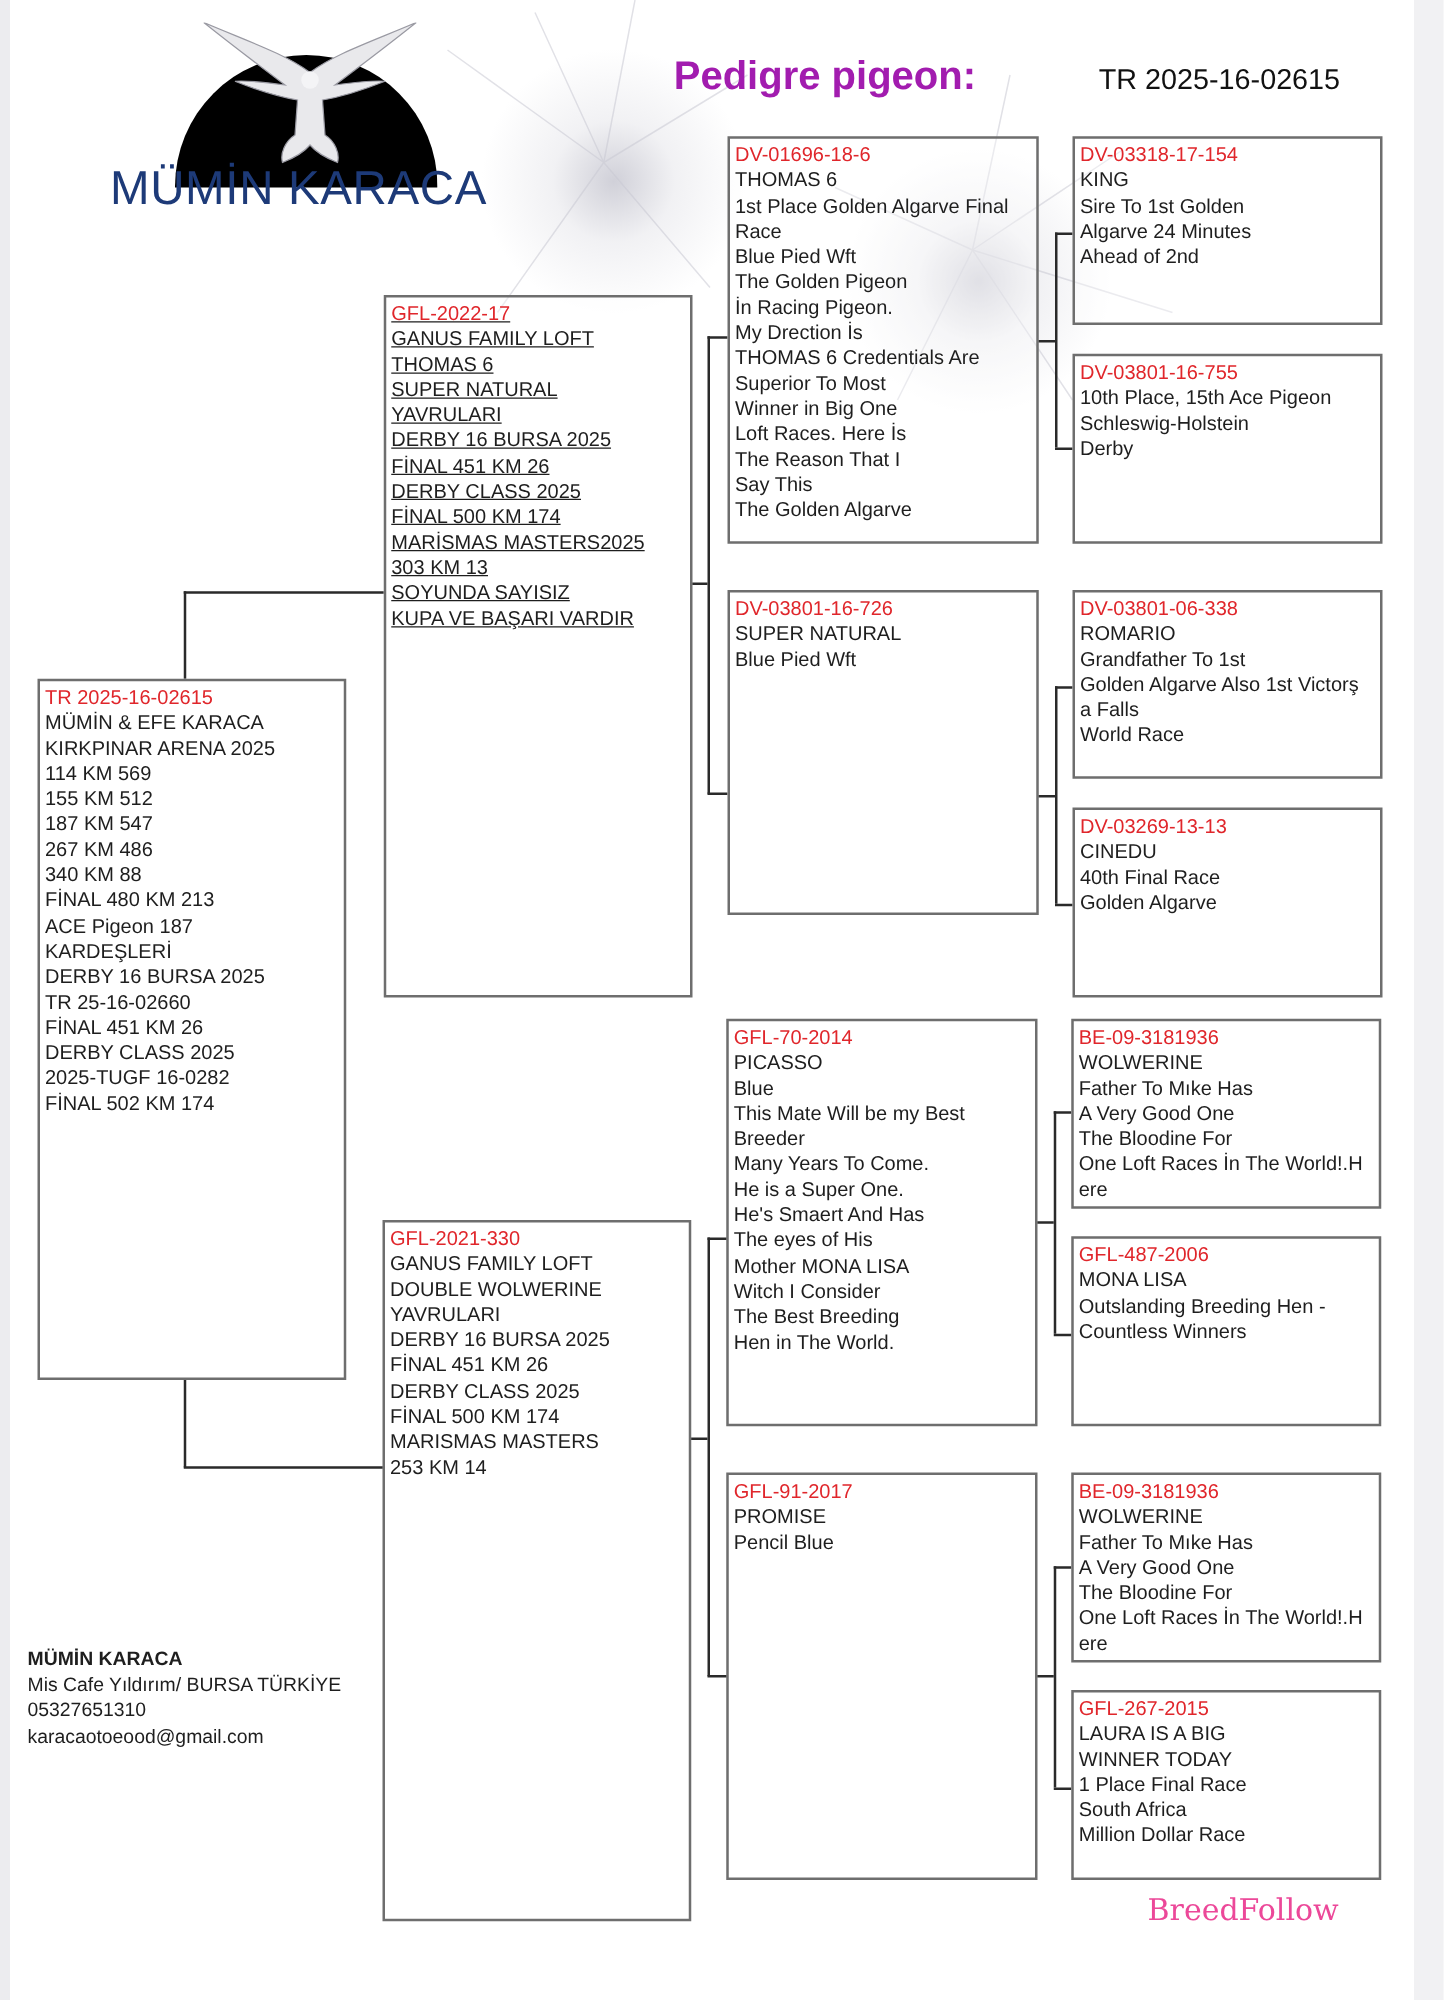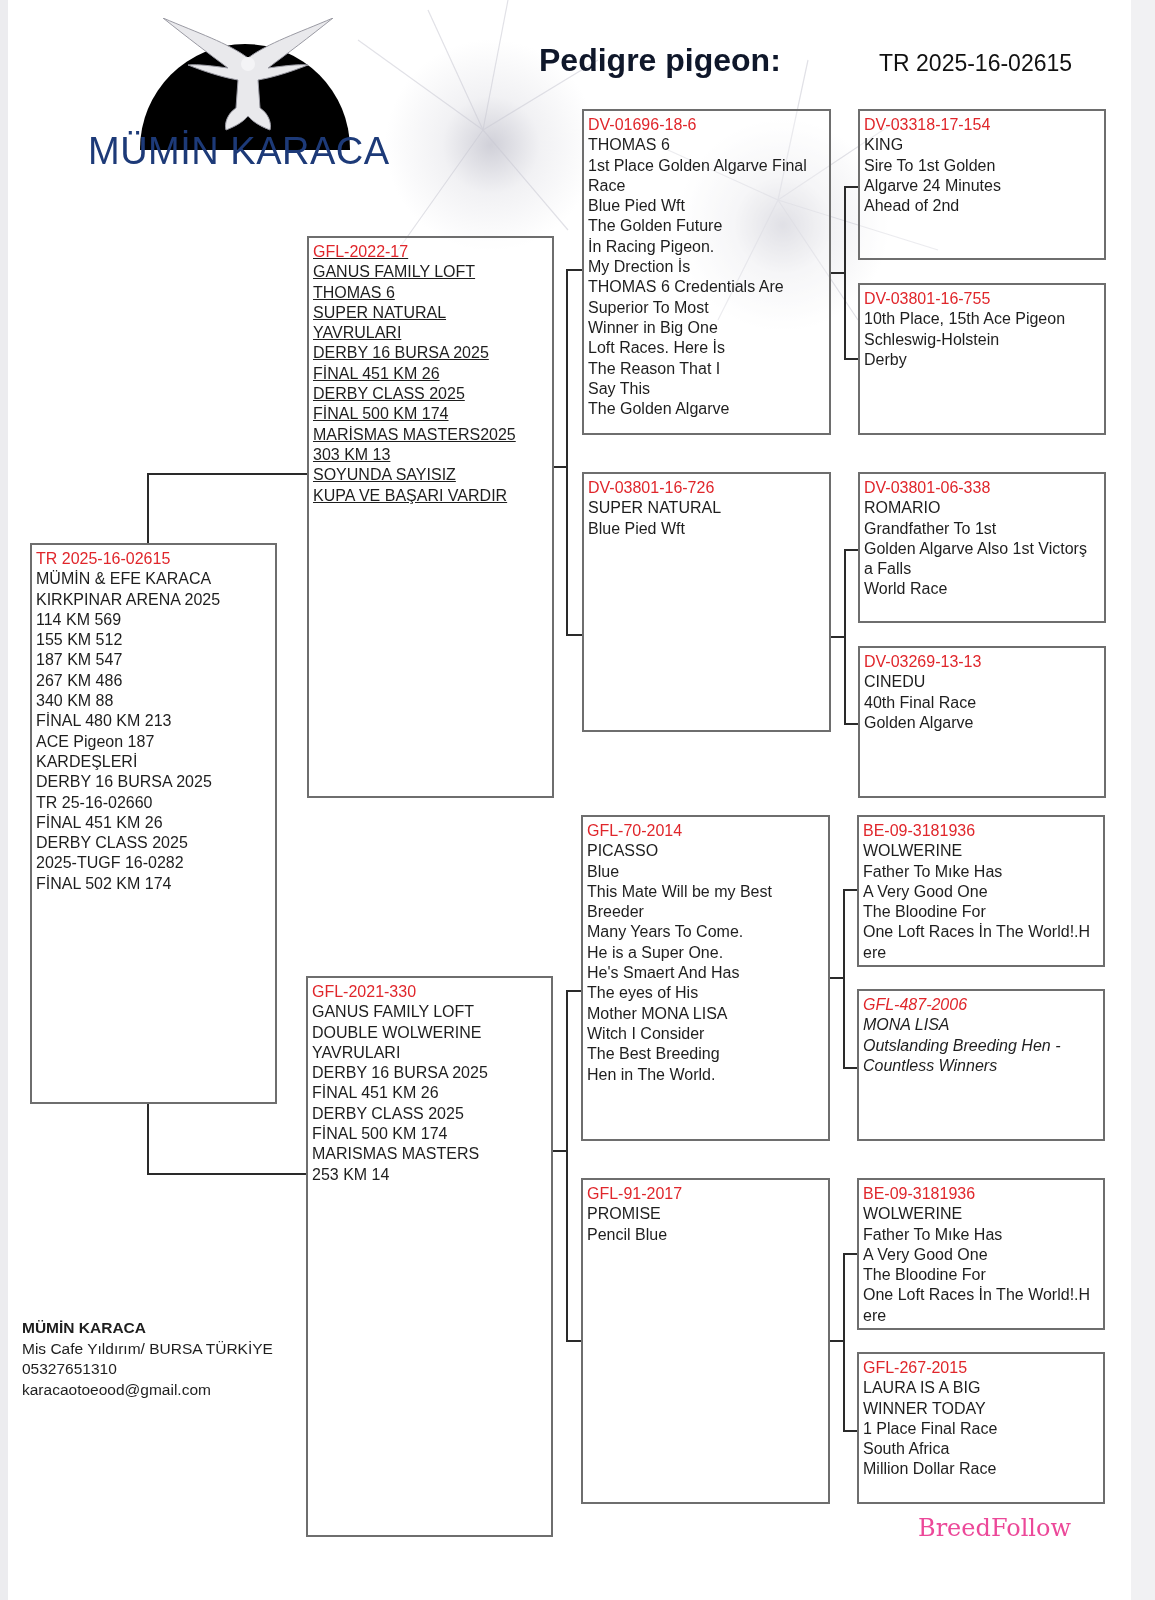--- a/index.html
+++ b/index.html
@@ -17,21 +17,21 @@
     background: radial-gradient(circle, rgba(170,170,185,0.55) 0%, rgba(200,200,210,0.25) 30%, rgba(255,255,255,0) 65%); }
   .rays { position: absolute; pointer-events: none; }
 
   
   .logo { position: absolute; left: 80px; top: 18px; width: 330px; height: 160px; }
   .logo-disc { position: absolute; left: 52px; top: 26px; width: 210px; height: 210px; border-radius: 50%;
     background: #000; clip-path: inset(0 0 104px 0); }
   .logo-bird { position: absolute; left: 70px; top: 0; width: 180px; height: 115px; }
   .logo-name { position: absolute; left: 0; top: 112px; font-size: 38px; color: #1d3a78; letter-spacing: 0.5px; white-space: nowrap; }
 
-  .title { position: absolute; left: 531px; top: 42px; font-size: 32px; font-weight: bold; color: #0f172a; white-space: nowrap; }
+  .title { position: absolute; left: 531px; top: 42px; font-size: 32px; font-weight: bold; color: #a21caf; white-space: nowrap; }
   .title-id { position: absolute; left: 871px; top: 50px; font-size: 23px; color: #111; white-space: nowrap; }
 
   
   .box { position: absolute; box-sizing: border-box; border: 2px solid #6e6e6e; background: rgba(255,255,255,0.35);
     padding: 4px 4px; font-size: 16px; line-height: 20.3px; color: #1e1e1e; overflow: hidden; }
   .box .ring { color: #e0262b; display: block; white-space: nowrap; }
   .box .ln { display: block; white-space: nowrap; }
 
   .ln-h, .ln-v { position: absolute; background: #2a2a2a; }
   .ln-h { height: 1.5px; }
@@ -161,21 +161,21 @@
       <span class="ln">MARISMAS MASTERS</span>
       <span class="ln">253 KM 14</span>
     </div>
 
   <div class="box" style="left:574px;top:109px;width:249px;height:326px;">
       <span class="ring">DV-01696-18-6</span>
       <span class="ln">THOMAS 6</span>
       <span class="ln">1st Place Golden Algarve Final</span>
       <span class="ln">Race</span>
       <span class="ln">Blue Pied Wft</span>
-      <span class="ln">The Golden Future</span>
+      <span class="ln">The Golden Pigeon</span>
       <span class="ln">İn Racing Pigeon.</span>
       <span class="ln">My Drection İs</span>
       <span class="ln">THOMAS 6 Credentials Are</span>
       <span class="ln">Superior To Most</span>
       <span class="ln">Winner in Big One</span>
       <span class="ln">Loft Races. Here İs</span>
       <span class="ln">The Reason That I</span>
       <span class="ln">Say This</span>
       <span class="ln">The Golden Algarve</span>
     </div>
@@ -234,21 +234,21 @@
     </div>
   <div class="box" style="left:849px;top:815px;width:248px;height:152px;">
       <span class="ring">BE-09-3181936</span>
       <span class="ln">WOLWERINE</span>
       <span class="ln">Father To Mıke Has</span>
       <span class="ln">A Very Good One</span>
       <span class="ln">The Bloodine For</span>
       <span class="ln">One Loft Races İn The World!.H</span>
       <span class="ln">ere</span>
     </div>
-  <div class="box" style="left:849px;top:989px;width:248px;height:152px;font-style:italic;">
+  <div class="box" style="left:849px;top:989px;width:248px;height:152px;">
       <span class="ring">GFL-487-2006</span>
       <span class="ln">MONA LISA</span>
       <span class="ln">Outslanding Breeding Hen -</span>
       <span class="ln">Countless Winners</span>
     </div>
   <div class="box" style="left:849px;top:1178px;width:248px;height:152px;">
       <span class="ring">BE-09-3181936</span>
       <span class="ln">WOLWERINE</span>
       <span class="ln">Father To Mıke Has</span>
       <span class="ln">A Very Good One</span>

